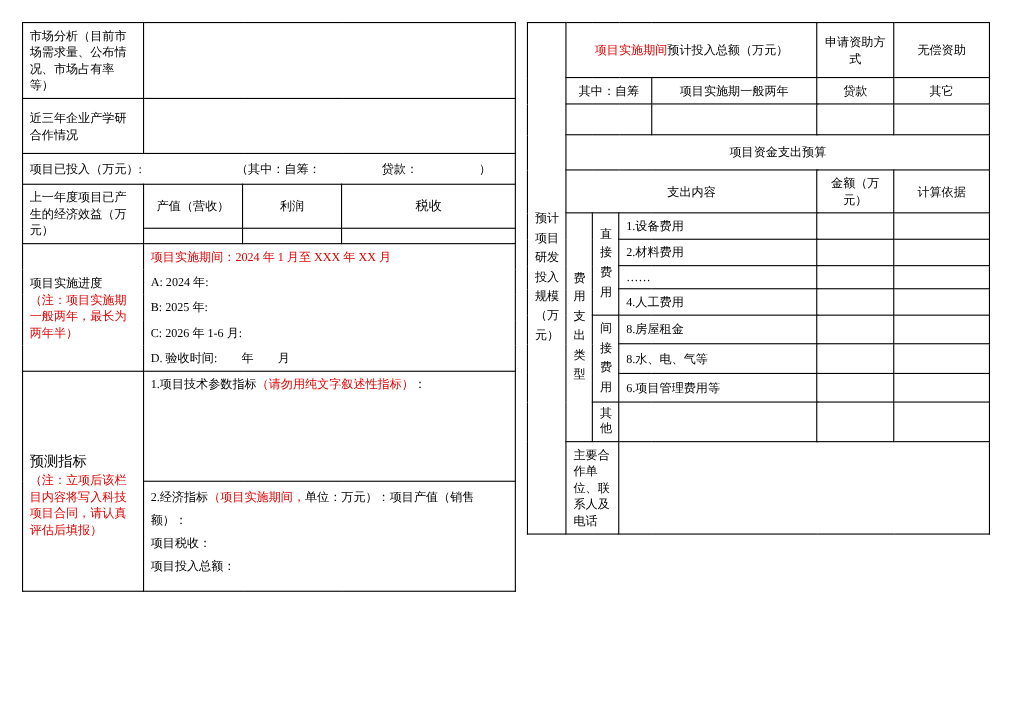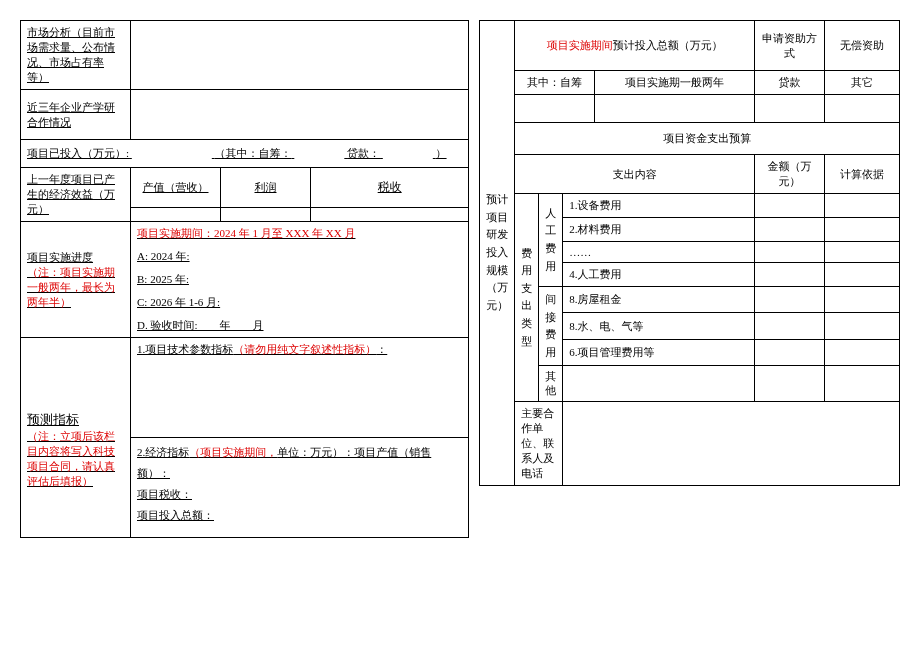--- a/index.html
+++ b/index.html
@@ -7,21 +7,21 @@
       font-family: "SimSun", "宋体", serif;
       font-size: 11px;
       color: #000;
       background: #fff;
       width: 920px;
       height: 651px;
       padding: 20px;
       display: flex;
       gap: 10px;
     }
-    .left-panel { width: 470px; text-decoration: underline; }
+    .left-panel { width: 470px; }
     .right-panel { width: 440px; }
     table { border-collapse: collapse; width: 100%; }
     td, th { border: 1px solid #000; padding: 4px 6px; vertical-align: middle; font-weight: normal; }
     .red { color: #d00; }
     .center { text-align: center; }
     .tall { height: 50px; }
     .tall3 { height: 65px; }
   </style>
 </head>
 <body>
@@ -101,21 +101,21 @@
 
 <div class="right-panel">
 <table>
   <tbody>
         <tr>
     <td rowspan="14" class="center" style="width:18px;line-height:1.6">预计项目研发投入规模（万元）</td>
     <td colspan="5" class="center" style="height:50px">
       <span class="red">项目实施期间</span><span>预计投入总额（万元）</span>
     </td>
     <td class="center" style="width:70px">申请资助方式</td>
-    <td class="center" style="width:75px">无偿资助</td>
+    <td class="center" style="width:87px">无偿资助</td>
   </tr>
   <tr>
     <td colspan="3" class="center" style="width:70px">其中：自筹</td>
     <td colspan="2" class="center">项目实施期一般两年</td>
     <td class="center">贷款</td>
     <td class="center">其它</td>
   </tr>
   <tr>
     <td colspan="3" style="height:28px"></td>
     <td colspan="2"></td>
@@ -125,21 +125,21 @@
   <tr>
     <td colspan="7" class="center" style="height:32px">项目资金支出预算</td>
   </tr>
   <tr>
     <td colspan="5" class="center" style="height:36px">支出内容</td>
     <td class="center">金额（万元）</td>
     <td class="center">计算依据</td>
   </tr>
   <tr>
     <td rowspan="8" class="center" style="width:18px;line-height:1.6">费用支出类型</td>
-    <td rowspan="4" class="center" style="width:18px;line-height:1.6">人工费用</td>
+    <td rowspan="4" class="center" style="width:18px;line-height:1.6">直接费用</td>
     <td colspan="3">1.设备费用</td>
     <td></td>
     <td></td>
   </tr>
   <tr>
     <td colspan="3">2.材料费用</td>
     <td></td>
     <td></td>
   </tr>
   <tr>

